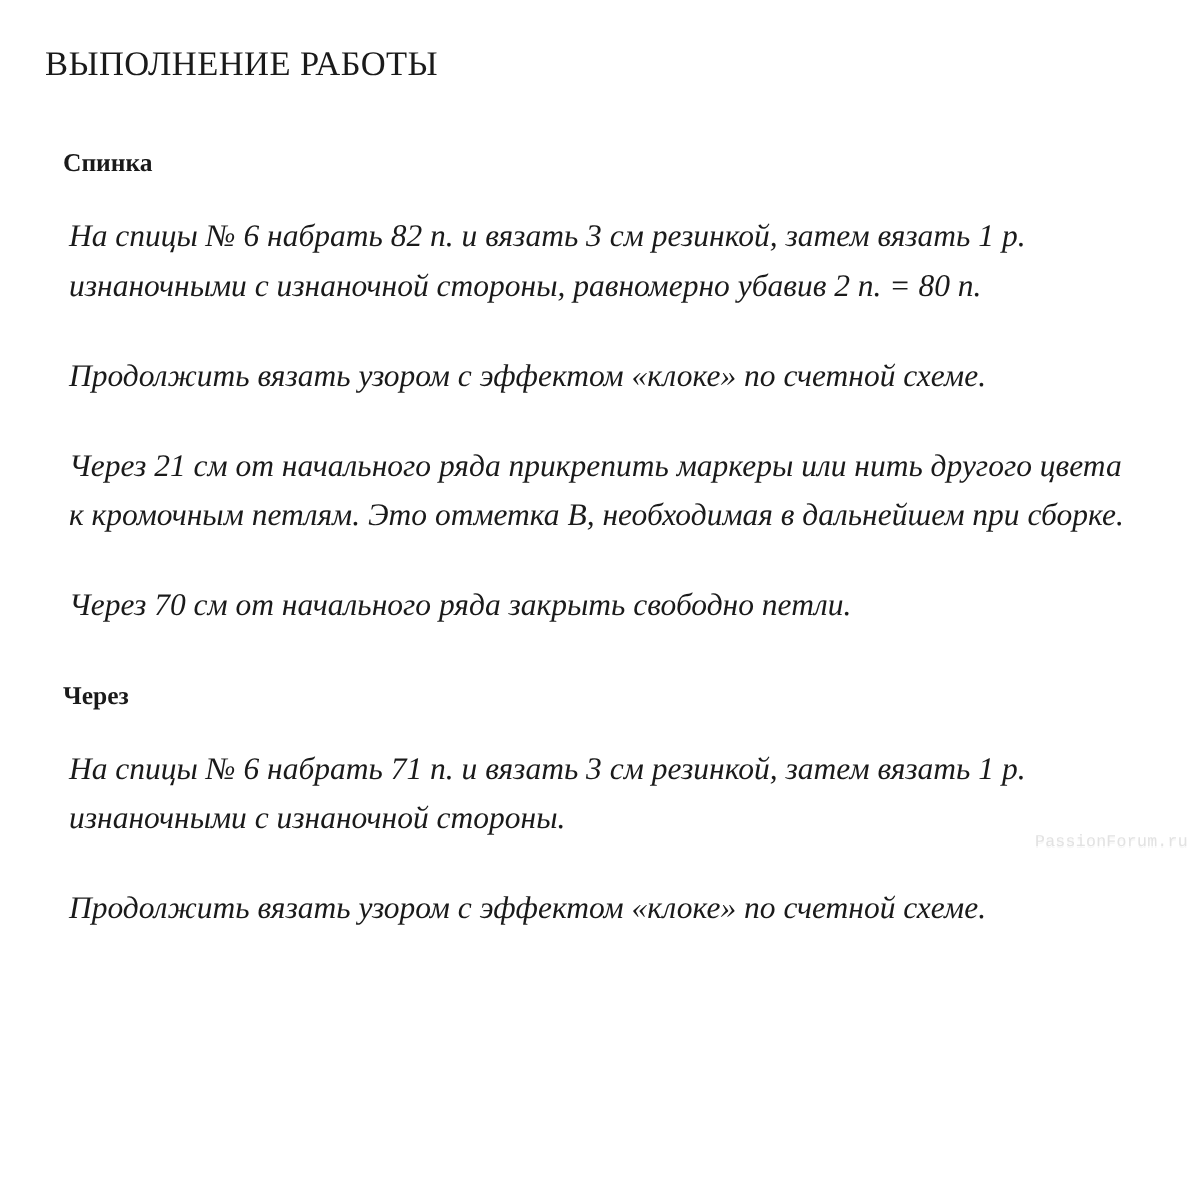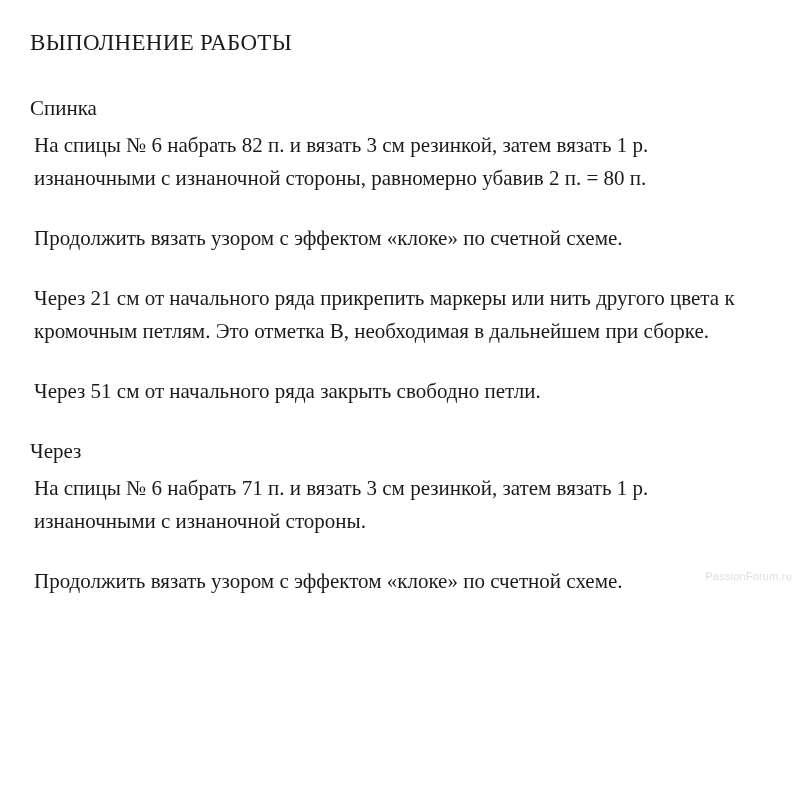--- a/index.html
+++ b/index.html
@@ -31,37 +31,38 @@
     margin: 0 0 34px 0;
     white-space: pre;
   }
   .block {
     margin: 0 0 27px 0;
   }
   .block:last-of-type {
     margin-bottom: 0;
   }
   .subheading {
-    font-size: 21px;
+    font-size: 17px;
     line-height: 33px;
-    font-weight: 400;
-    margin: 0;
+    font-weight: 700;
+    margin: 12px;
     white-space: pre;
   }
   .para {
     font-size: 21px;
     line-height: 33px;
-    margin: 4px;
+    margin: 16px;
     max-width: 742px;
+    font-style: italic;
   }
   .watermark {
     position: absolute;
     right: 8px;
-    bottom: 6px;
-    font-family: Liberation Sans, sans-serif;
+    bottom: 20px;
+    font-family: Liberation Mono, monospace;
     font-size: 11px;
     letter-spacing: 0.2px;
     color: #e2e2e2;
     text-shadow: 0 1px 0 #f7f7f7;
     user-select: none;
     white-space: pre;
   }
 </style>
 </head>
 <body>
@@ -77,21 +78,21 @@
 
   <div class="block">
     <p class="para">Продолжить вязать узором с эффектом «клоке» по счетной схеме.</p>
   </div>
 
   <div class="block">
     <p class="para">Через 21 см от начального ряда прикрепить маркеры или нить другого цвета к кромочным петлям. Это отметка В, необходимая в дальнейшем при сборке.</p>
   </div>
 
   <div class="block">
-    <p class="para">Через 51 см от начального ряда закрыть свободно петли.</p>
+    <p class="para">Через 70 см от начального ряда закрыть свободно петли.</p>
   </div>
 
   <div class="block">
     <div class="subheading">Через</div>
     <p class="para">На спицы № 6 набрать 71 п. и вязать 3 см резинкой, затем вязать 1 р. изнаночными с изнаночной стороны.</p>
   </div>
 
   <div class="block">
     <p class="para">Продолжить вязать узором с эффектом «клоке» по счетной схеме.</p>
   </div>

